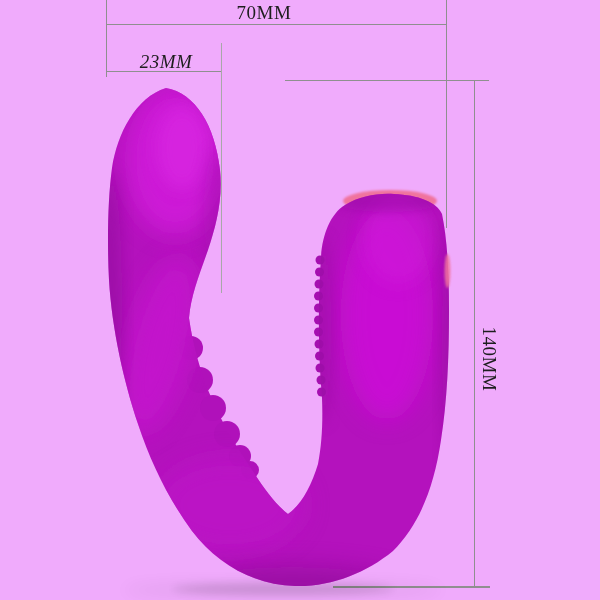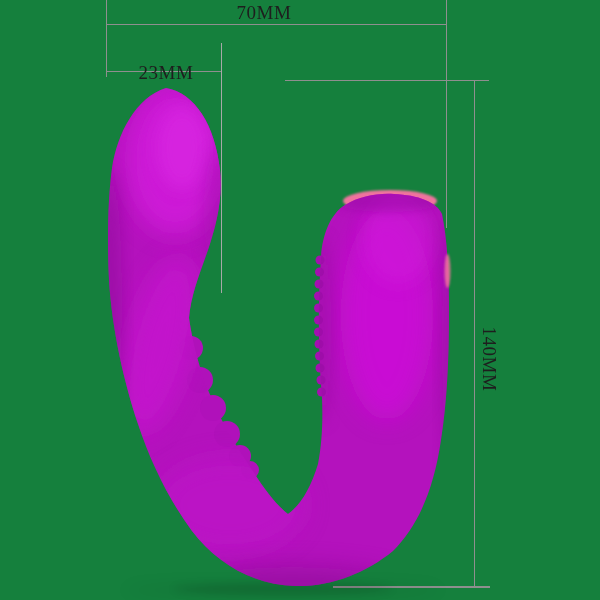--- a/index.html
+++ b/index.html
@@ -1,17 +1,17 @@
 <!DOCTYPE html>
 <html><head>
 <meta charset="utf-8">
 <style>
   html,body{margin:0;padding:0;background:#fff;}
   .canvas{
-    position:relative;width:600px;height:600px;overflow:hidden;background:#15803d;
+    position:relative;width:600px;height:600px;overflow:hidden;background:#f0abfc;
     font-family:"Liberation Serif", serif;
   }
   .canvas svg{position:absolute;left:0;top:0;}
   .dl{position:absolute;background:#8f8f8f;}
   .dl.light{background:#a8a8a8;}
   .dim-label{
     position:absolute;color:#1e1e1e;font-size:19px;letter-spacing:.5px;
     white-space:nowrap;text-align:center;line-height:20px;
   }
   .rot90{transform:rotate(90deg);transform-origin:center center;}
@@ -118,17 +118,17 @@
       <ellipse cx="322" cy="330" rx="9" ry="95" fill="#8e0c99" opacity="0.4" filter="url(#b10)"></ellipse>
       <ellipse cx="388" cy="200" rx="55" ry="12" fill="#9a10a6" opacity="0.5" filter="url(#b6)"></ellipse>
       <ellipse cx="218" cy="210" rx="14" ry="60" fill="#9c0ea8" opacity="0.35" filter="url(#b10)"></ellipse>
     </g>
 
     <ellipse cx="447.5" cy="271" rx="3" ry="17" opacity="0.85" filter="url(#b2)" fill="#f0739e"></ellipse>
   </svg>
 
   <div class="dim-label" style="left:214px;top:3px;width:100px;">70MM</div>
 
-  <div class="dim-label" style="left:116px;top:63px;width:100px;">23MM</div>
+  <div class="dim-label" style="left:116px;top:52px;width:100px;font-style:italic;">23MM</div>
 
   <div class="dim-label rot90" style="left:434px;top:349px;width:110px;height:20px;">140MM</div>
 
 </div>
 
 </body></html>

